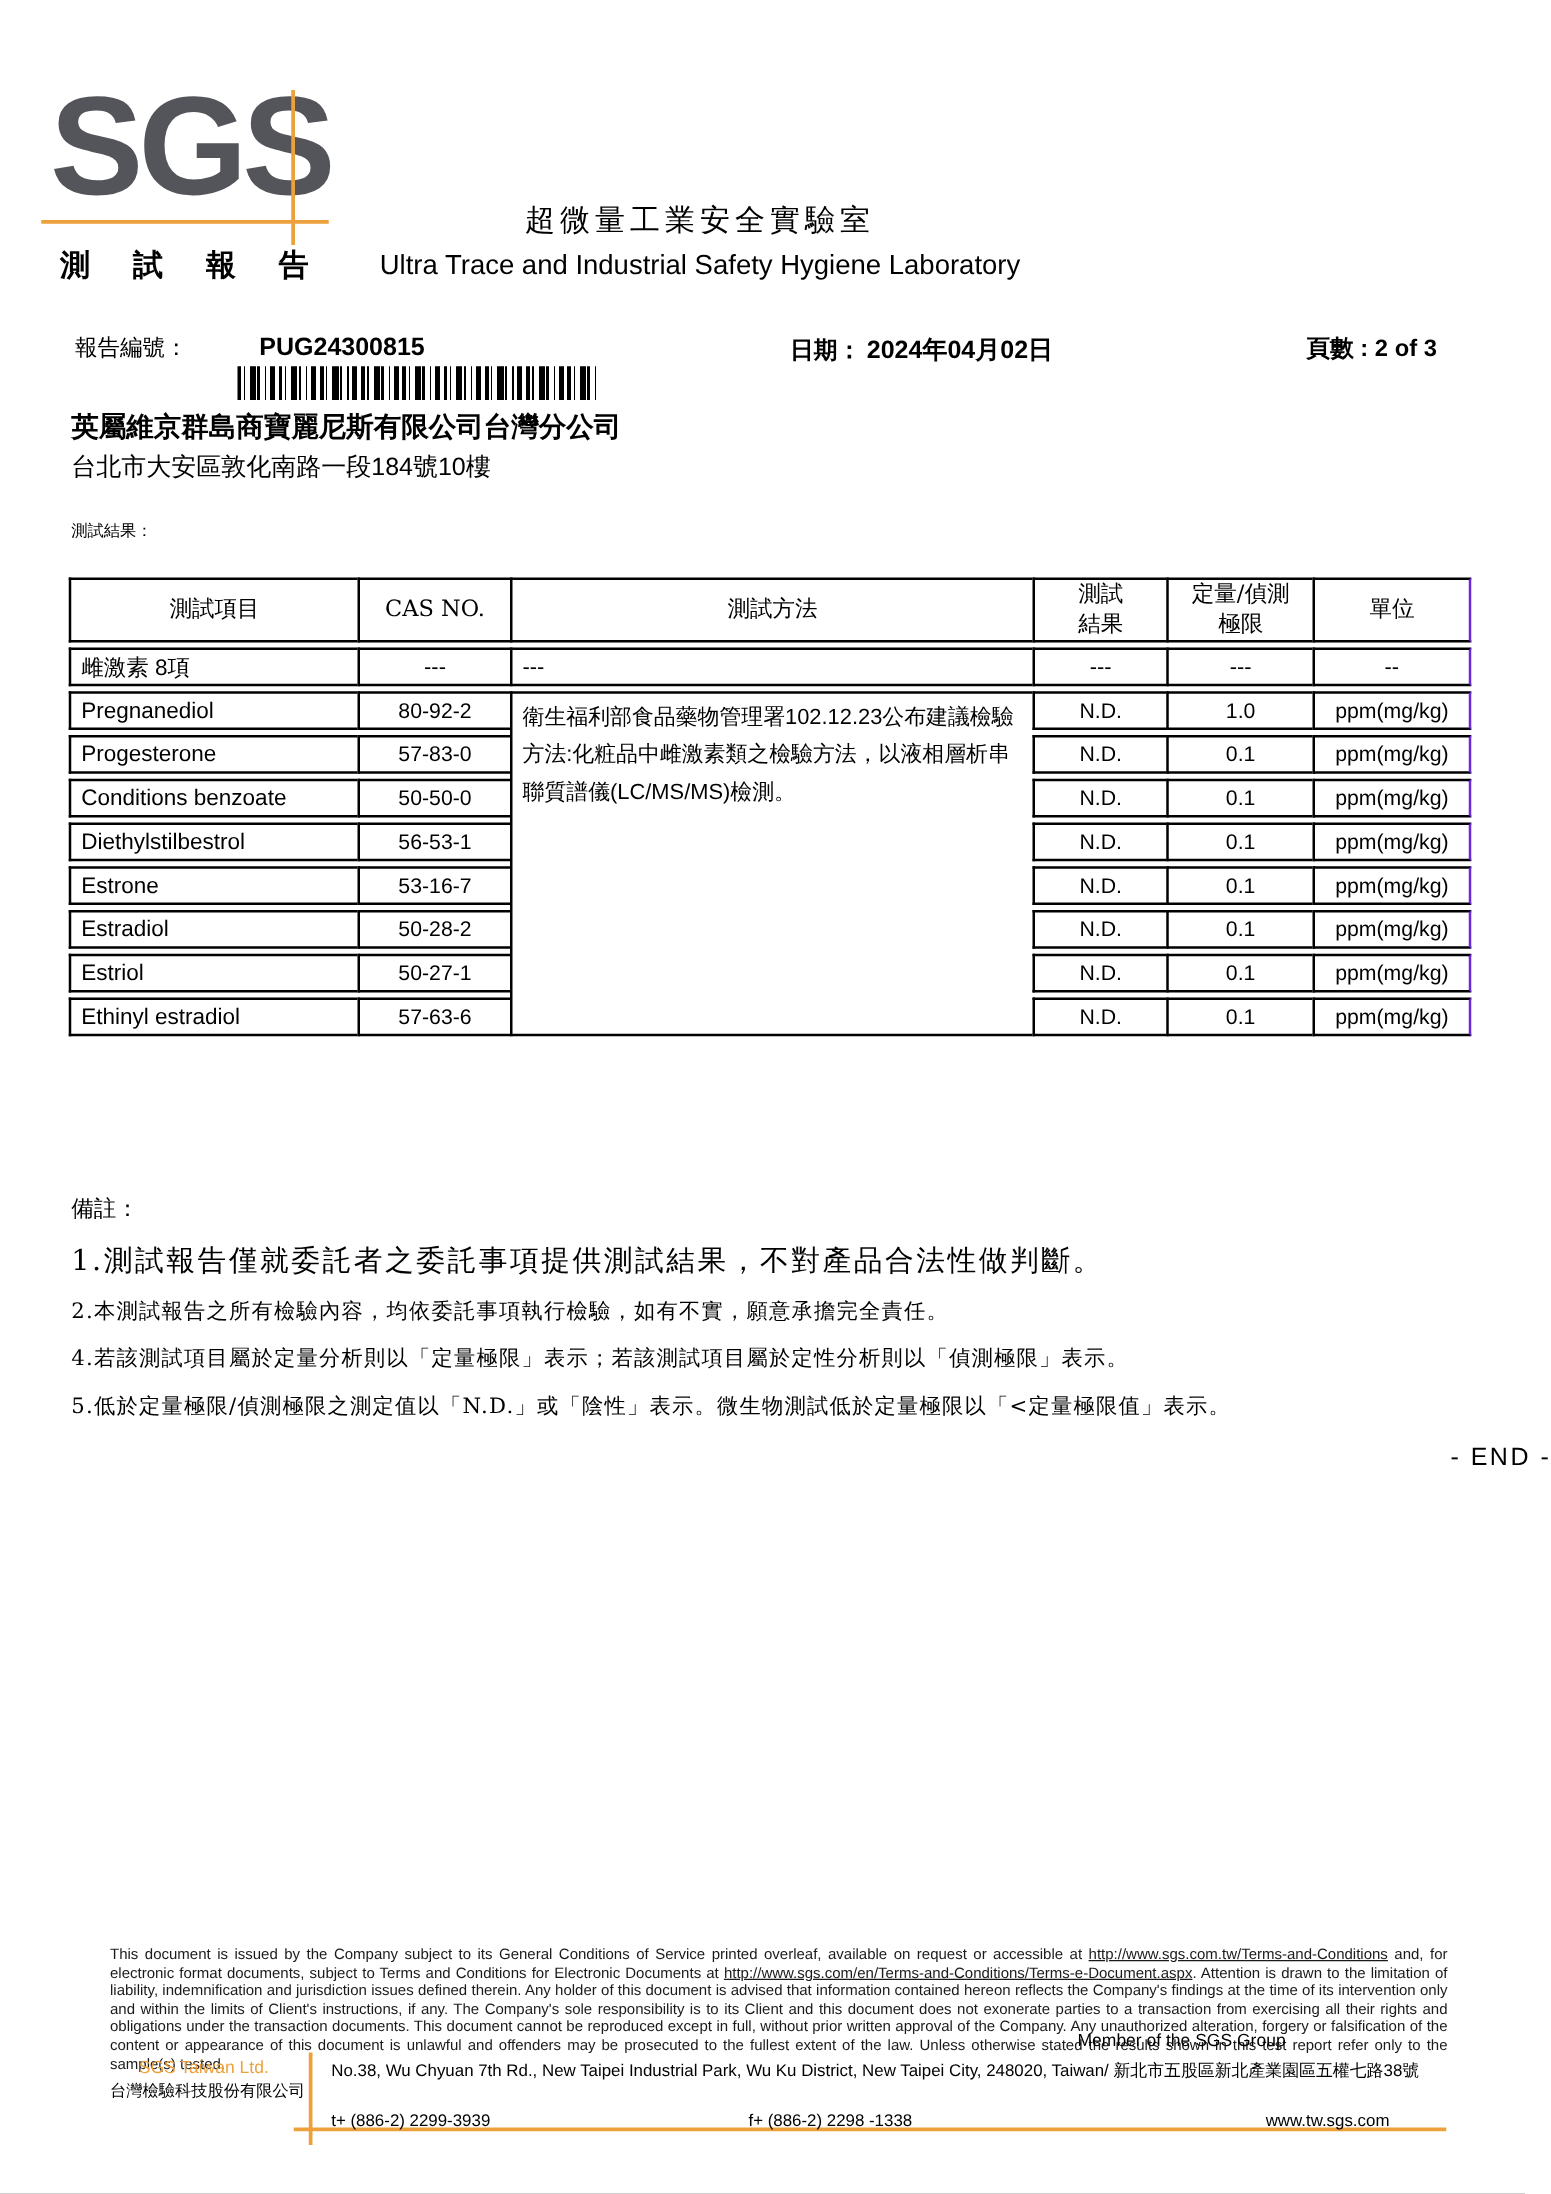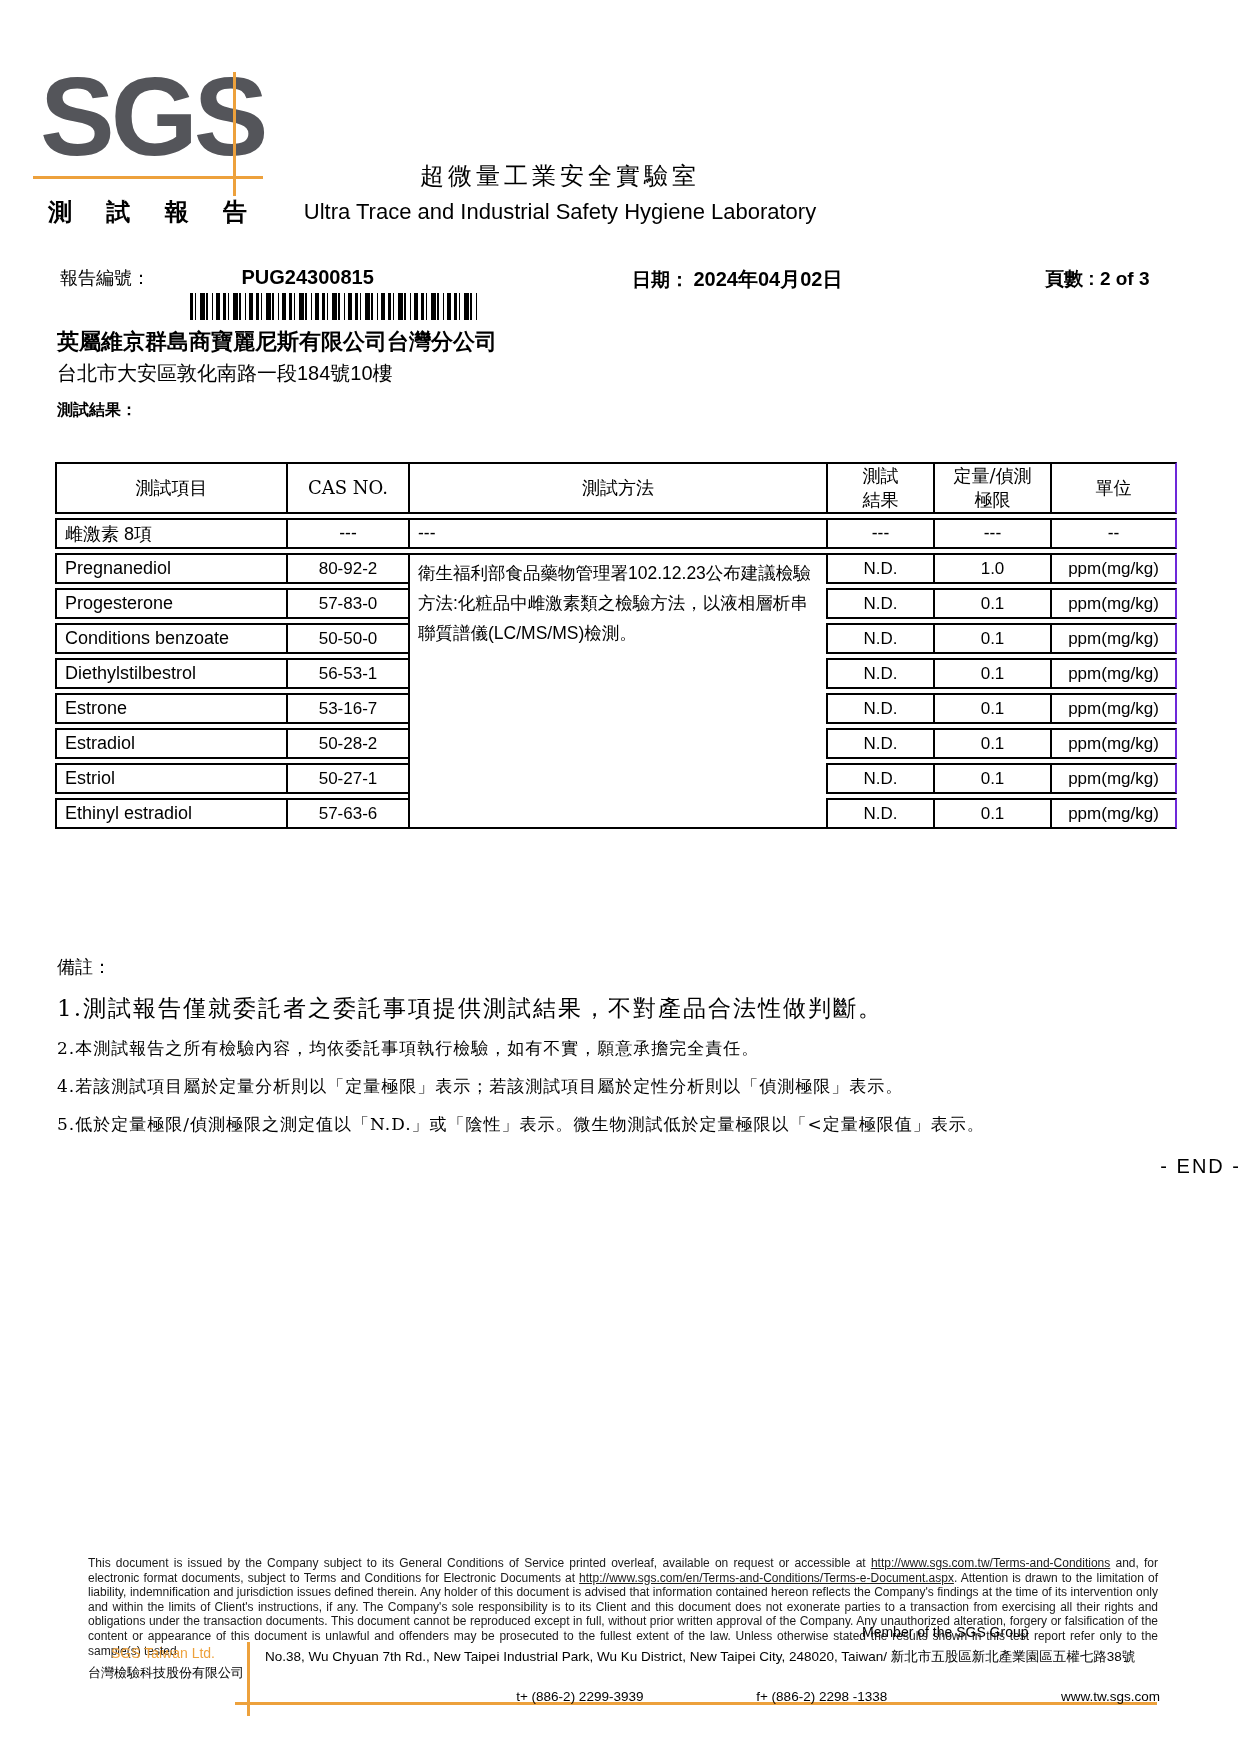--- a/index.html
+++ b/index.html
@@ -33,37 +33,37 @@
   }
   
   .lab-title { position: absolute; left: 250px; top: 160px; width: 620px; text-align: center; }
   .lab-title .zh { font-family: "DejaVu Serif", serif; font-size: 24px; letter-spacing: 4px; }
   .lab-title .en { font-family: "Liberation Sans", sans-serif; font-size: 22px; margin-top: 7px; }
   
   .info-row { position: absolute; left: 0; top: 266px; width: 100%; height: 30px; }
   .info-label { font-family: "DejaVu Serif", serif; font-size: 18px; }
   .info-value { font-family: "Liberation Sans", sans-serif; font-weight: bold; font-size: 20px; }
   .rpt-no { position: absolute; left: 60px; top: 0; }
-  .rpt-no .info-value { margin-left: 87px; }
+  .rpt-no .info-value { margin-left: 53px; }
   .rpt-date { position: absolute; left: 632px; top: 0; }
   .rpt-date .info-label { font-family: "Liberation Sans", sans-serif; font-weight: bold; font-size: 19px; }
   .rpt-page { position: absolute; left: 1045px; top: 0; font-weight: bold; font-size: 19px; }
   
   .barcode {
     position: absolute; left: 190px; top: 293px; width: 290px; height: 27px;
     background: repeating-linear-gradient(90deg,
       #000 0 3px, #fff 3px 5px, #000 5px 6px, #fff 6px 10px,
       #000 10px 15px, #fff 15px 16px, #000 16px 18px, #fff 18px 22px,
       #000 22px 23px, #fff 23px 26px, #000 26px 30px, #fff 30px 33px);
   }
   
   .client-name { position: absolute; left: 57px; top: 327px; font-weight: bold; font-size: 22px; }
   .client-address { position: absolute; left: 57px; top: 360px; font-size: 20px; }
   
-  .results-label { position: absolute; left: 57px; top: 400px; font-family: "DejaVu Serif", serif; font-size: 16px; font-weight: bold; }
+  .results-label { position: absolute; left: 57px; top: 416px; font-family: "DejaVu Serif", serif; font-size: 13px; }
   
   .results-table {
     position: absolute; left: 55px; top: 458px;
     border-collapse: separate; border-spacing: 0 4px;
     table-layout: fixed; width: 1122px;
   }
   .results-table th, .results-table td {
     border: 2px solid #000; border-right: none;
     background: #fff; overflow: hidden;
   }
@@ -93,21 +93,21 @@
     position: absolute; left: 88px; top: 1556px; width: 1070px;
     font-size: 12px; line-height: 14.6px; text-align: justify; color: #1a1a1a;
   }
   .footer-legal .link { text-decoration: underline; }
   .footer-company { position: absolute; left: 88px; top: 1645px; width: 150px; text-align: center; }
   .footer-company .en { color: #eda13c; font-size: 14px; }
   .footer-company .zh { font-family: "DejaVu Serif", serif; font-size: 13px; margin-top: 3px; white-space: nowrap; }
   .footer-vline { position: absolute; left: 247px; top: 1642px; width: 3px; height: 74px; background: #eda13c; }
   .footer-hline { position: absolute; left: 235px; top: 1702px; width: 922px; height: 3px; background: #eda13c; }
   .footer-address { position: absolute; left: 265px; top: 1648px; width: 895px; font-size: 13.5px; }
-  .footer-contact { position: absolute; left: 265px; top: 1689px; width: 895px; font-size: 13.5px; text-align: right; }
+  .footer-contact { position: absolute; left: 265px; top: 1689px; width: 895px; font-size: 13.5px; }
   .footer-contact .tel { display: inline-block; width: 330px; }
   .footer-contact .fax { display: inline-block; width: 240px; }
   .footer-contact .web { display: inline-block; margin-left: 170px; }
   .footer-member { position: absolute; left: 862px; top: 1624px; font-size: 14px; }
 </style>
 </head>
 <body>
 
 <div class="page">
 

